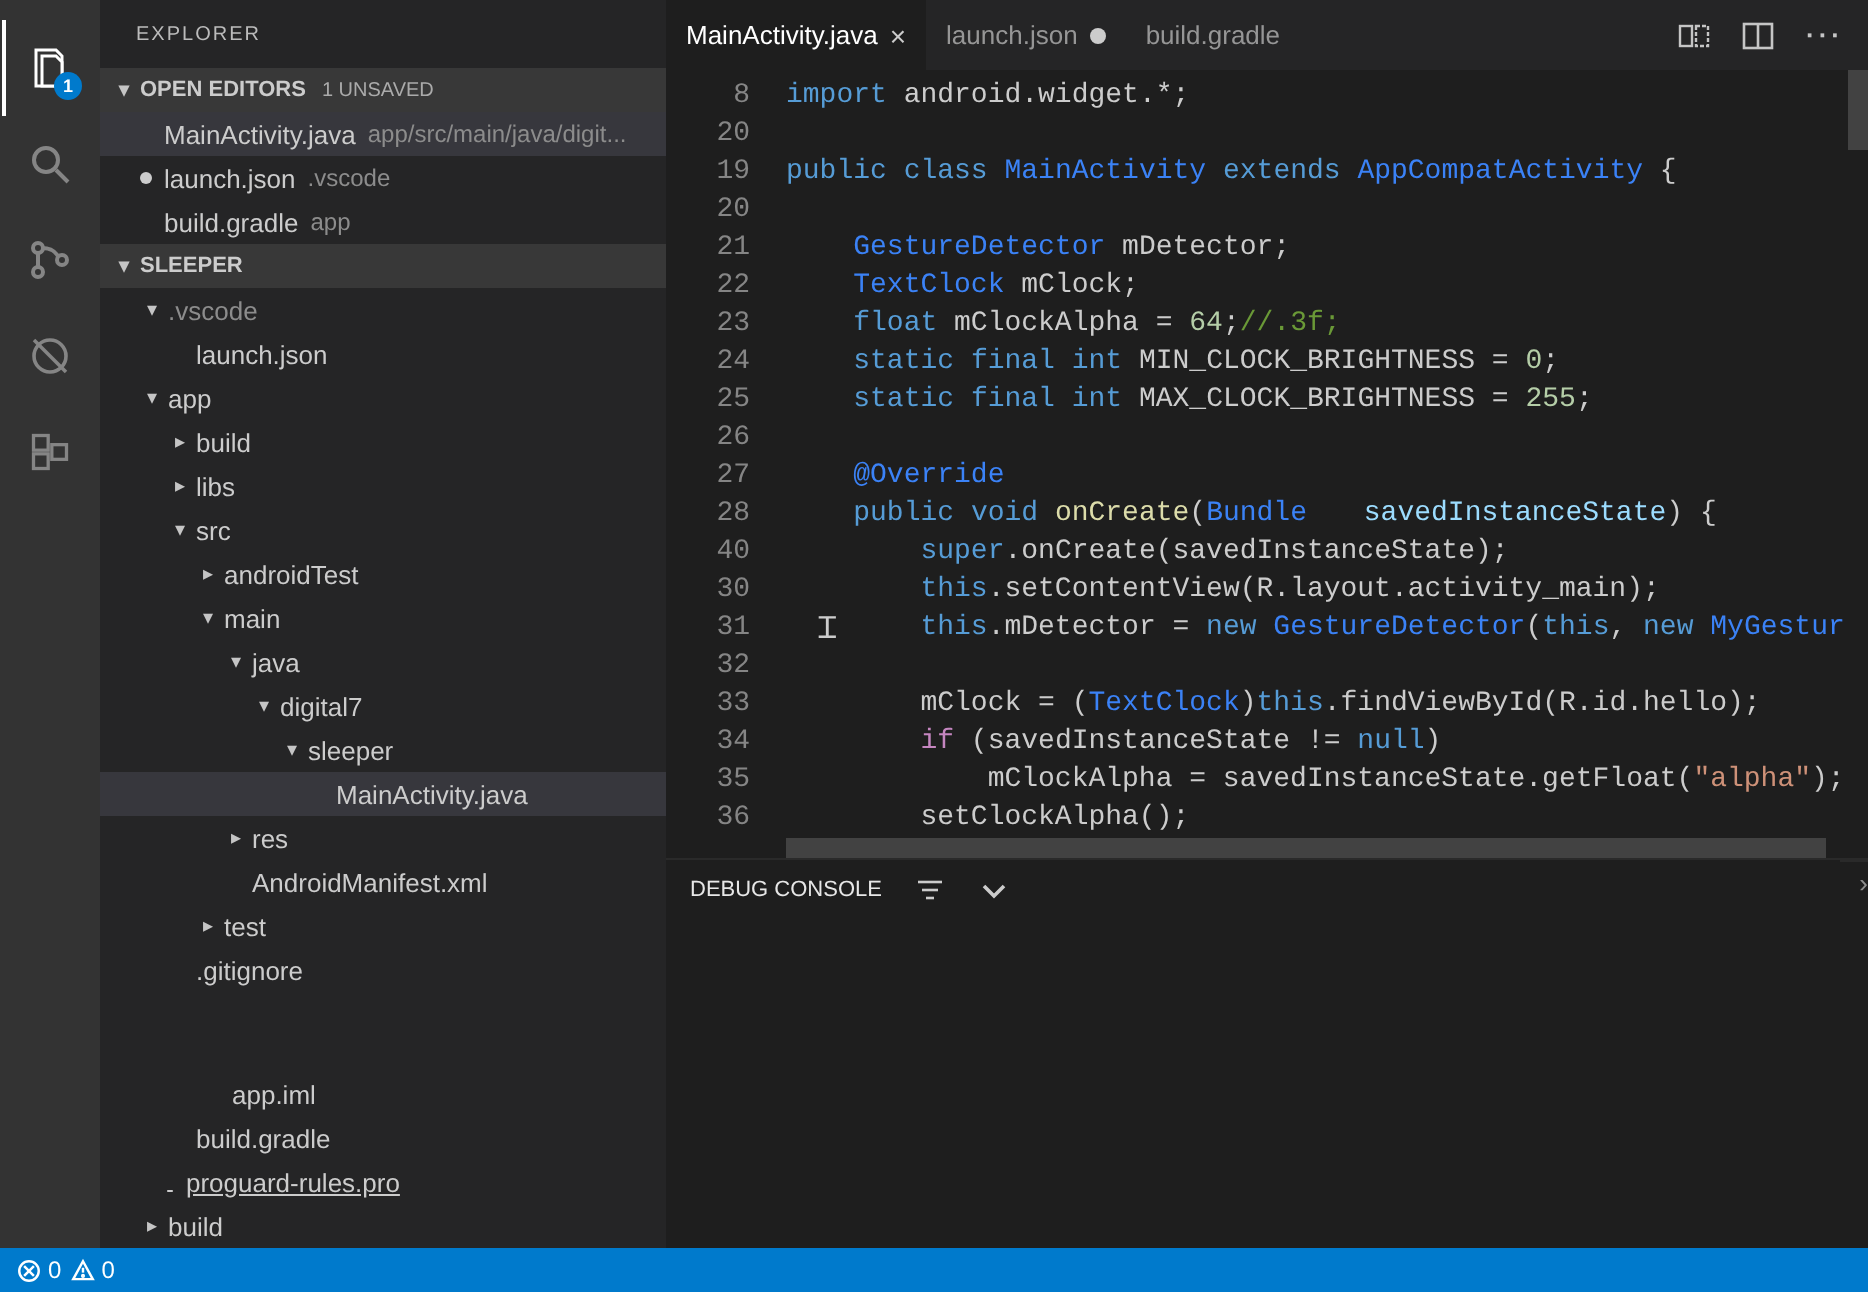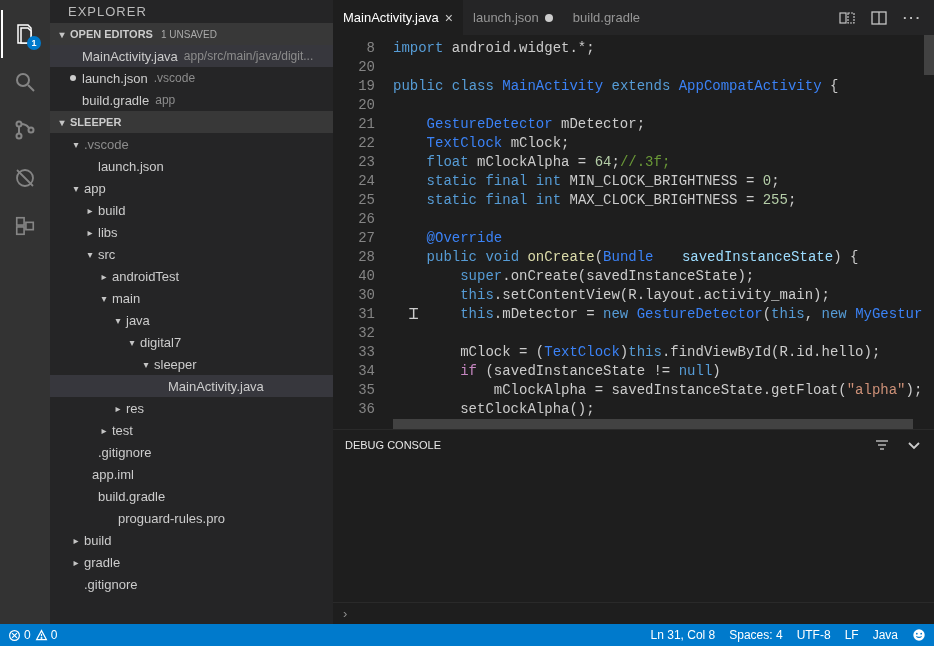--- a/index.html
+++ b/index.html
@@ -51,25 +51,25 @@
   font-weight: 600;
 }
 .sidebar {
   width: 283px;
   background: #252526;
   display: flex;
   flex-direction: column;
   overflow: hidden;
 }
 .sidebar-header {
-  height: 23px;
+  height: 34px;
   padding: 0 18px;
   display: flex;
   align-items: center;
-  font-size: 13px;
+  font-size: 10px;
   letter-spacing: 1px;
   color: #bbbbbb;
 }
 .section-header {
   height: 22px;
   padding: 0 4px;
   display: flex;
   align-items: center;
   font-size: 11px;
   font-weight: 700;
@@ -191,21 +191,21 @@
 .hscroll-thumb {
   position: absolute;
   left: 60px; top: 0;
   width: 520px; height: 10px;
   background: #424242;
 }
 .panel {
   height: 195px;
   border-top: 1px solid #2a2a2a;
   display: flex;
-  flex-direction: column;
+  flex-direction: row;
 }
 .panel-tabs {
   height: 30px;
   display: flex;
   align-items: center;
   padding: 0 12px;
   font-size: 11px;
   color: #e7e7e7;
 }
 .panel-tabs .spacer { flex: 1; }
@@ -351,37 +351,41 @@
           <span>sleeper</span>
         </div>
         <div class="tree-row selected" style="padding-left: 104px;">
           <span class="twisty">&nbsp;</span>
           <span>MainActivity.java</span>
         </div>
         <div class="tree-row" style="padding-left: 62px;">
           <span class="twisty">▸</span>
           <span>res</span>
         </div>
+        <div class="tree-row" style="padding-left: 62px;">
+          <span class="twisty">&nbsp;</span>
+          <span>AndroidManifest.xml</span>
+        </div>
         <div class="tree-row" style="padding-left: 48px;">
           <span class="twisty">▸</span>
           <span>test</span>
         </div>
         <div class="tree-row" style="padding-left: 34px;">
           <span class="twisty">&nbsp;</span>
           <span>.gitignore</span>
         </div>
-        <div class="tree-row" style="padding-left: 28px;">
+        <div class="tree-row" style="padding-left: 52px; margin-top: 40px;">
           <span class="twisty">&nbsp;</span>
           <span>app.iml</span>
         </div>
         <div class="tree-row" style="padding-left: 34px;">
           <span class="twisty">&nbsp;</span>
           <span>build.gradle</span>
         </div>
-        <div class="tree-row" style="padding-left: 54px;">
+        <div class="tree-row" style="padding-left: 29px; text-decoration: underline;">
           <span class="twisty">&nbsp;</span>
           <span>proguard-rules.pro</span>
         </div>
         <div class="tree-row" style="padding-left: 20px;">
           <span class="twisty">▸</span>
           <span>build</span>
         </div>
         <div class="tree-row" style="padding-left: 20px;">
           <span class="twisty">▸</span>
           <span>gradle</span>
@@ -493,28 +497,13 @@
     </span>
     <span class="sb-item">
       <svg width="13" height="13" viewBox="0 0 16 16" fill="none" stroke="currentColor" stroke-width="1.5">
           <path d="M8 2 L14 13 H2 Z"></path>
           <line x1="8" y1="6" x2="8" y2="9"></line>
           <circle cx="8" cy="11" r="0.5" fill="currentColor"></circle>
         </svg>
       <span>0</span>
     </span>
   </div>
-  <div class="status-right">
-    <span class="sb-item">Ln 31, Col 8</span>
-    <span class="sb-item">Spaces: 4</span>
-    <span class="sb-item">UTF-8</span>
-    <span class="sb-item">LF</span>
-    <span class="sb-item">Java</span>
-    <span class="sb-item">
-      <svg width="14" height="14" viewBox="0 0 16 16" fill="currentColor">
-          <circle cx="8" cy="8" r="6.5"></circle>
-          <circle cx="5.5" cy="6.5" r="1" fill="#007acc"></circle>
-          <circle cx="10.5" cy="6.5" r="1" fill="#007acc"></circle>
-          <path d="M5 9.5 Q8 12 11 9.5" stroke="#007acc" stroke-width="1.2" fill="none"></path>
-        </svg>
-    </span>
-  </div>
 </div>
 
 </body></html>

